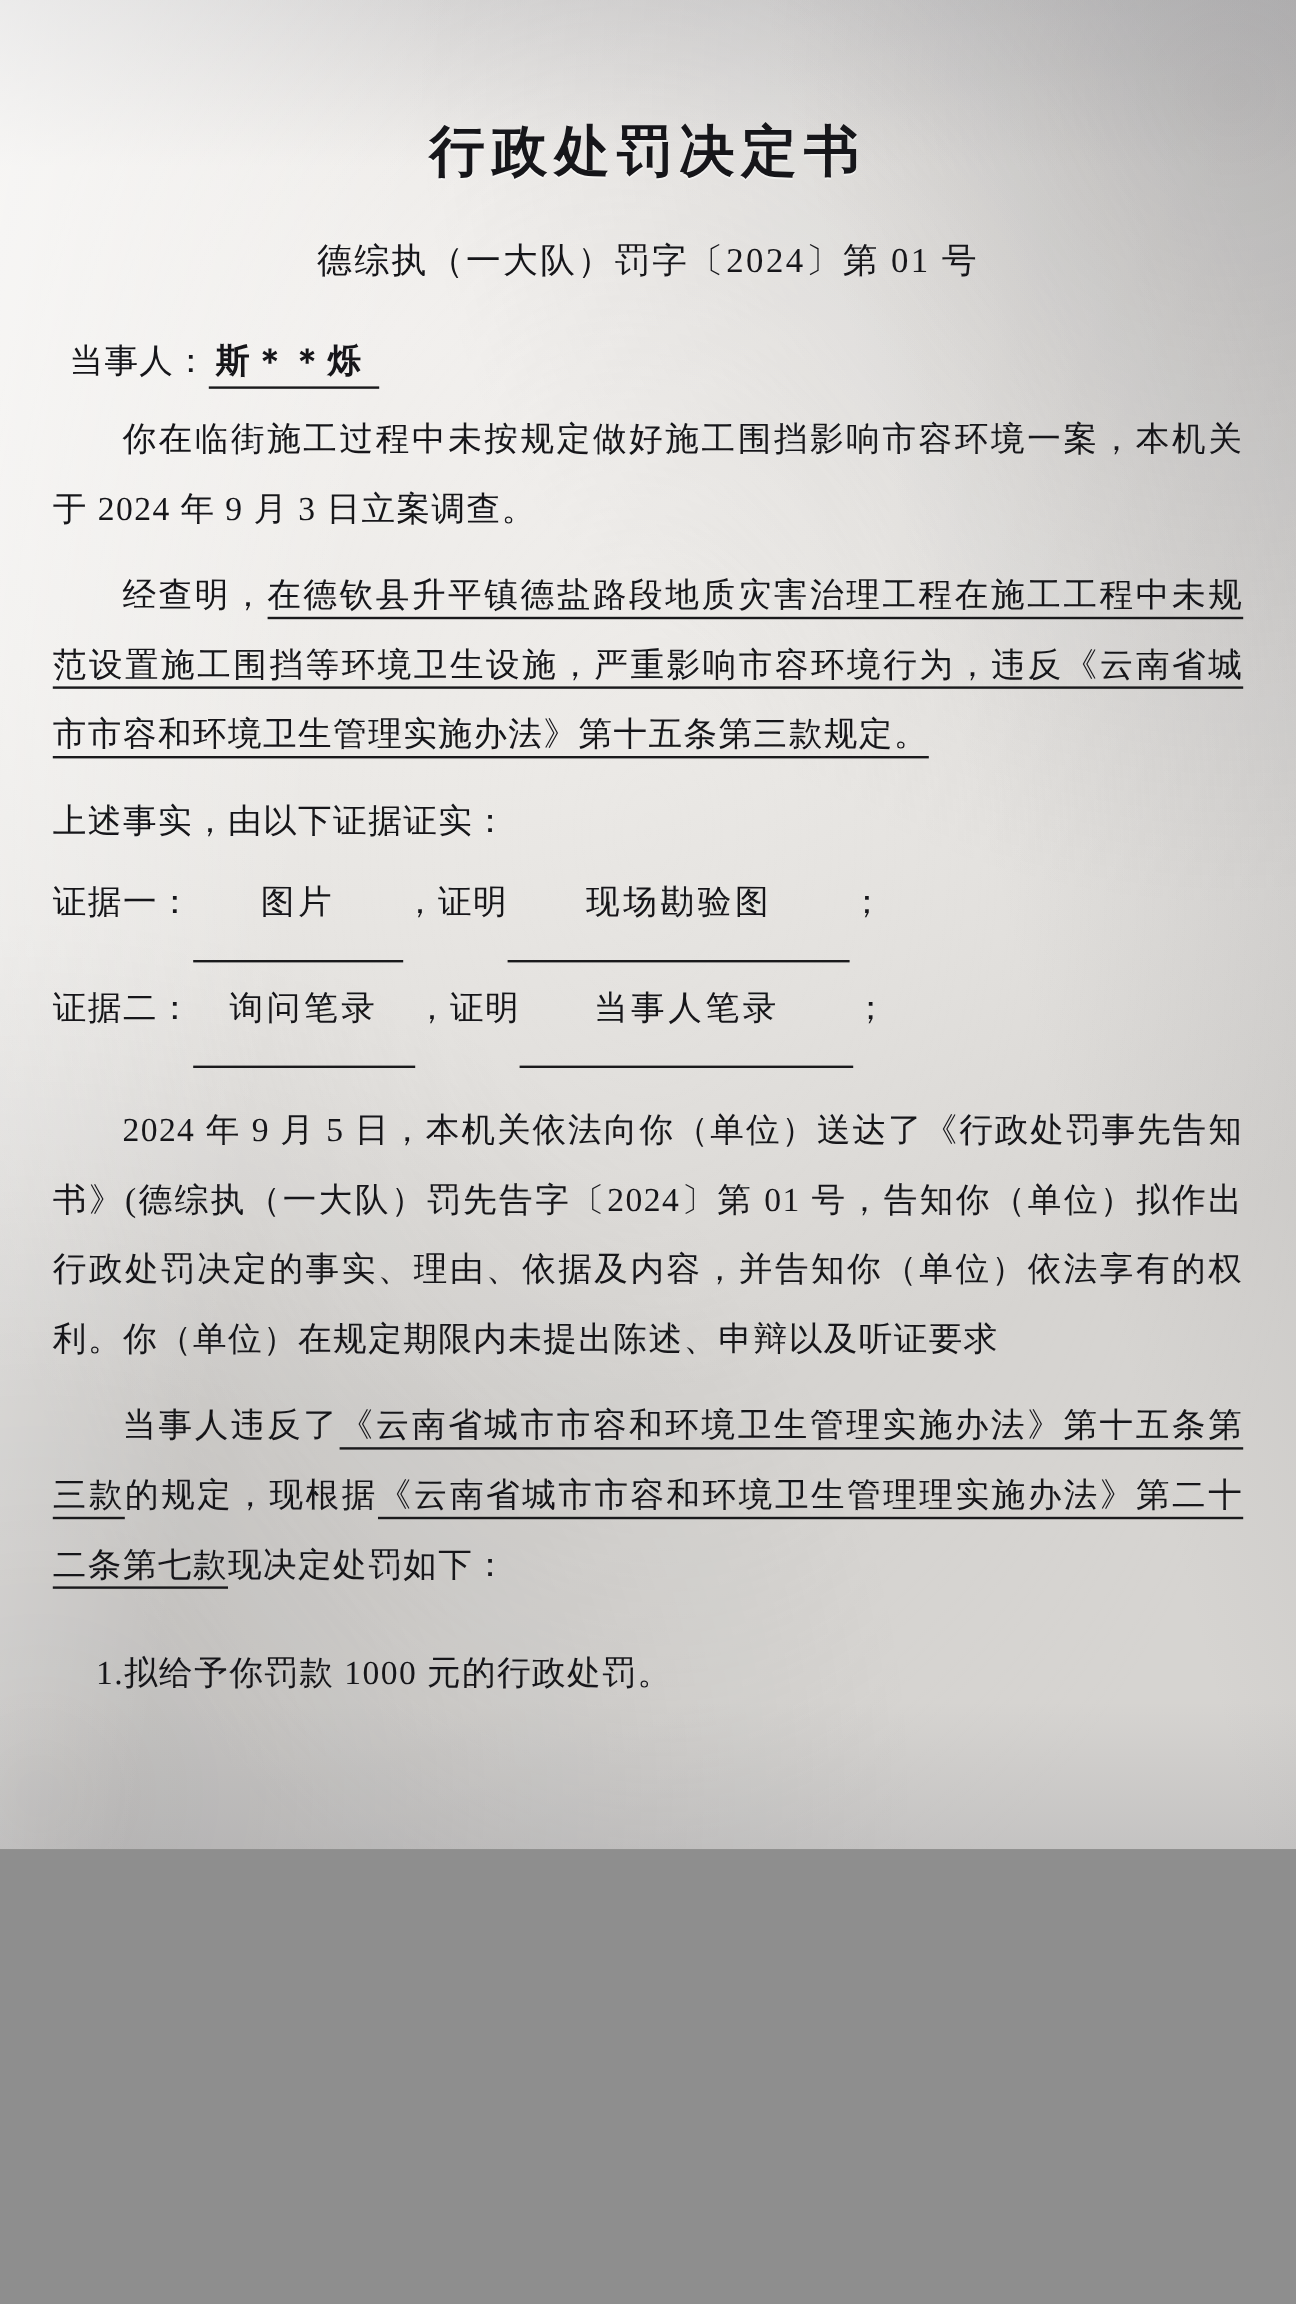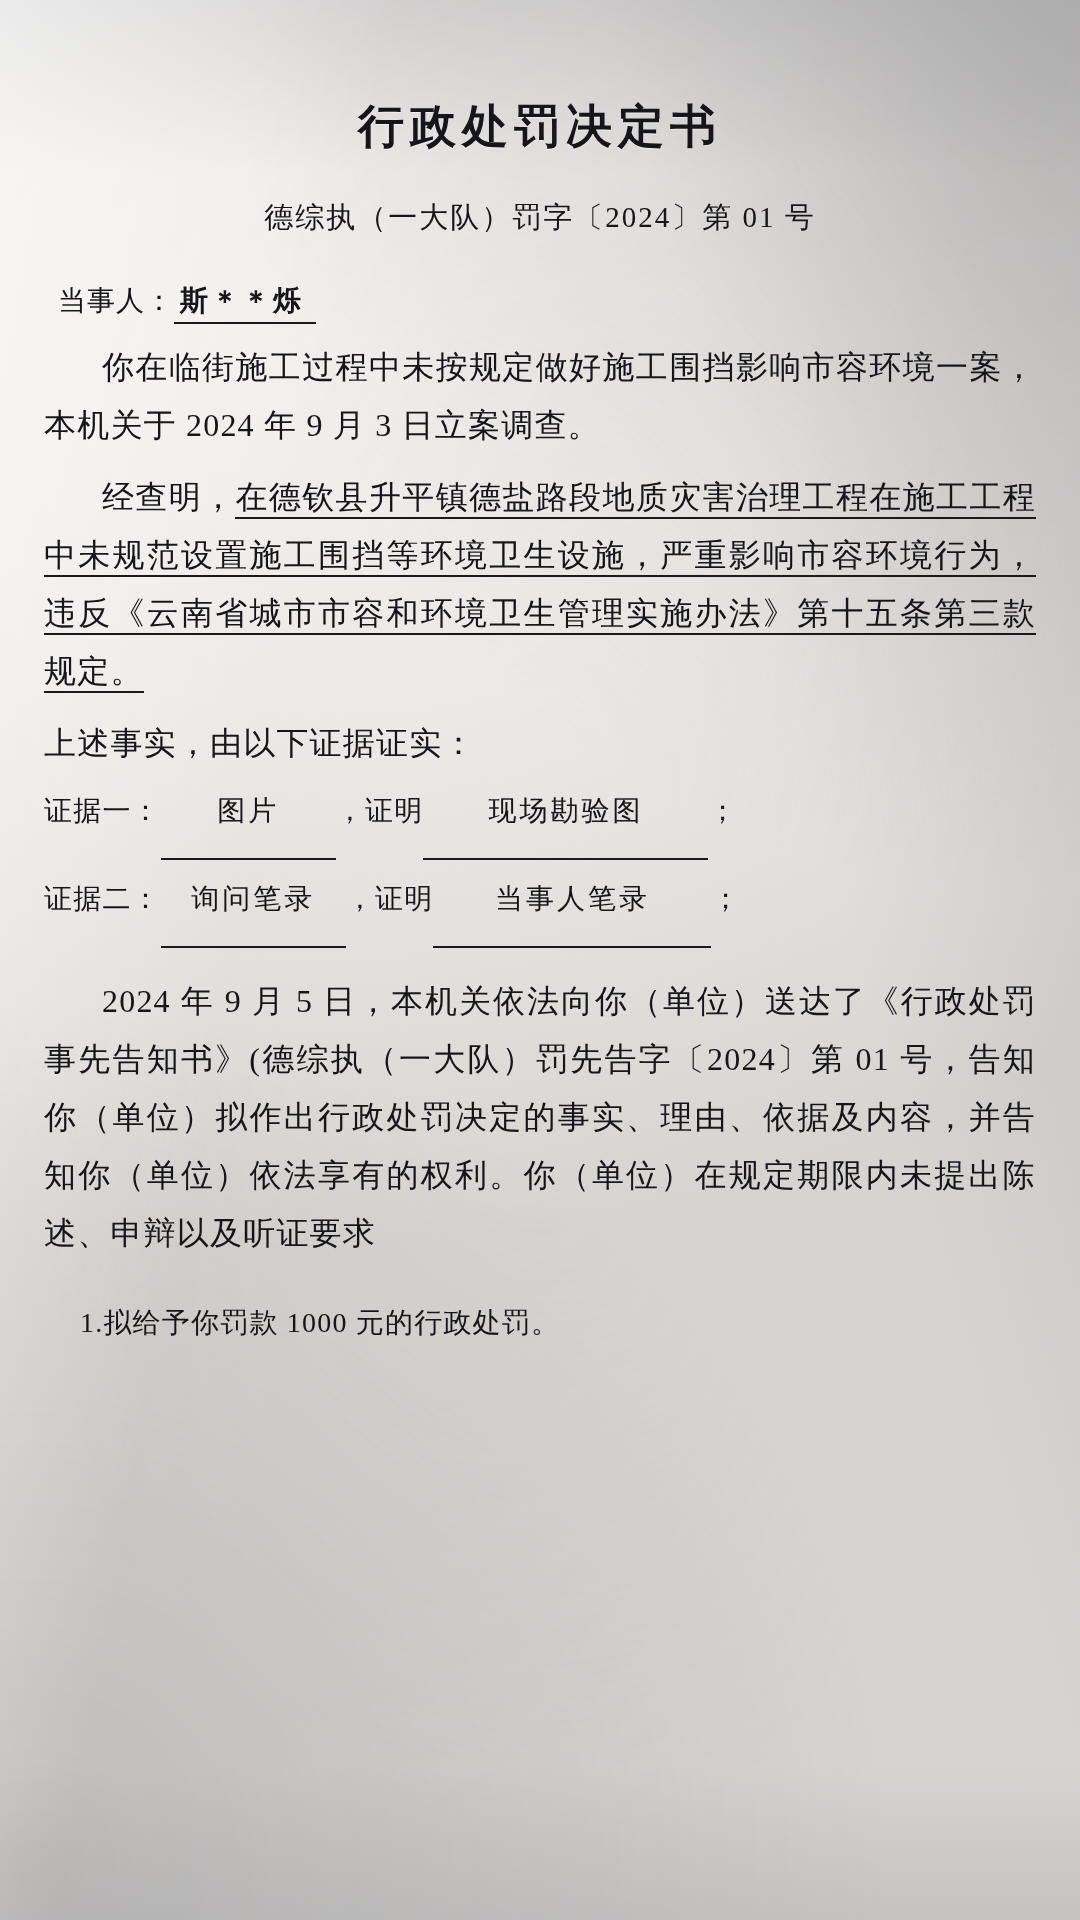--- a/index.html
+++ b/index.html
@@ -3,21 +3,21 @@
 <meta charset="utf-8">
 <style>
   html, body {
     margin: 0;
     padding: 0;
     background: #8e8e8e;
   }
   #page {
     position: relative;
     width: 1080px;
-    height: 1920px;
+    height: 1541px;
     overflow: hidden;
     background:
       radial-gradient(ellipse 1200px 900px at 30% 18%, #f2f0ee 0%, #eceae7 40%, #e2e0dd 70%, #d6d4d1 100%);
     font-family: "Liberation Serif", "DejaVu Serif", serif;
     color: #16161a;
   }
   
   #page::before {
     content: "";
     position: absolute;
@@ -76,21 +76,21 @@
   .party-name {
     display: inline-block;
     min-width: 130px;
     border-bottom: 2px solid #1a1a1c;
     padding: 0 6px 2px 6px;
     font-weight: 700;
     letter-spacing: 3px;
   }
 
   p.body {
-    font-size: 32px;
+    font-size: 28px;
     line-height: 58px;
     margin: 14px 0 0 0;
     letter-spacing: 1.2px;
     text-align: justify;
   }
   p.indent { text-indent: 58px; }
 
   .u { border-bottom: 2px solid #1a1a1c; padding-bottom: 2px; }
 
   .evidence-line {
@@ -150,20 +150,23 @@
     </div>
 
     <div class="evidence-line">
       <span>证据二：</span><span class="blank w3">询问笔录</span><span>，证明</span><span class="blank w4">当事人笔录</span><span>；</span>
     </div>
 
     <div class="gap-sm"></div>
 
     <p class="body indent">2024 年 9 月 5 日，本机关依法向你（单位）送达了《行政处罚事先告知书》(德综执（一大队）罚先告字〔2024〕第 01 号，告知你（单位）拟作出行政处罚决定的事实、理由、依据及内容，并告知你（单位）依法享有的权利。你（单位）在规定期限内未提出陈述、申辩以及听证要求</p>
 
+    <p class="body indent">
+      <span>当事人违反了</span><span class="u">《云南省城市市容和环境卫生管理实施办法》第十五条第三款</span><span>的规定，现根据</span><span class="u">《云南省城市市容和环境卫生管理理实施办法》第二十二条第七款</span><span>现决定处罚如下：</span>
+    </p>
 
     <div class="gap-md"></div>
 
     <p class="list-item">1.拟给予你罚款 1000 元的行政处罚。</p>
 
 
   </div>
 </div>
 
 </body></html>

